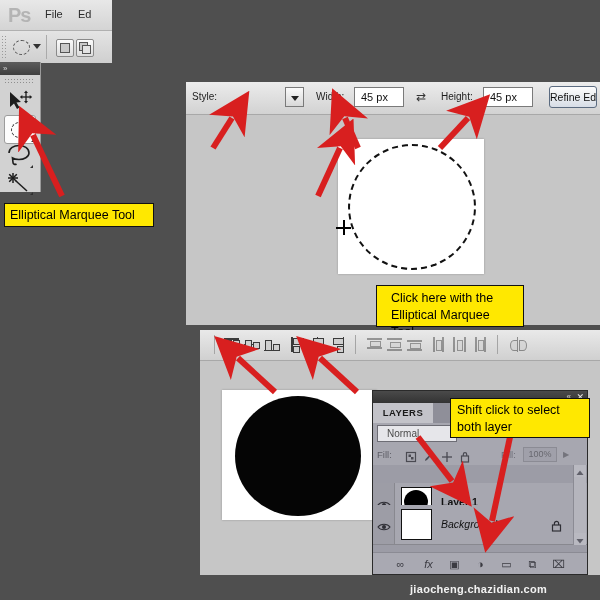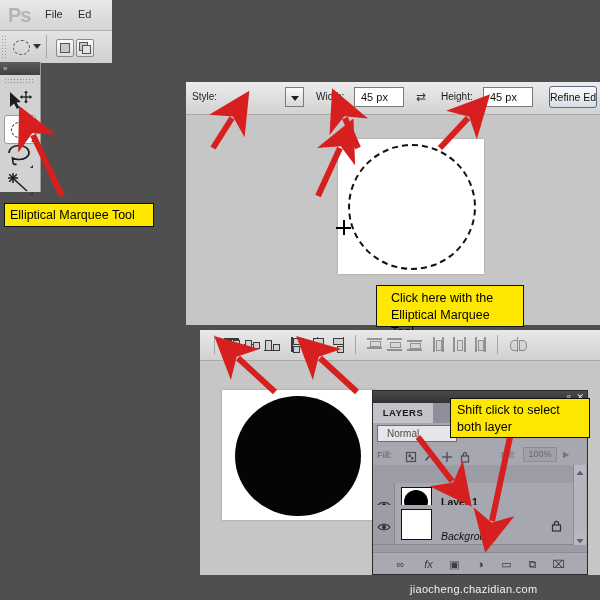--- a/index.html
+++ b/index.html
@@ -151,40 +151,40 @@
   #layer-row-0{top:92px;}
   #layer-row-1{top:114px;}
   .eye-cell{position:absolute;left:0;top:0;width:22px;height:39px;background:#9d9da6;
     border-right:1px solid #88888f;box-sizing:border-box;}
   .eye-ico{position:absolute;left:4px;top:13px;width:14px;height:10px;}
   .layer-thumb{position:absolute;left:28px;top:4px;width:31px;height:31px;
     border:1.5px solid #111;background:#fff;box-sizing:border-box;}
   .layer-thumb .tcircle{position:absolute;left:2px;top:2px;width:24px;height:24px;
     background:#000;border-radius:50%;}
   .layer-name{position:absolute;left:68px;top:13px;font-size:10.5px;color:#111;font-weight:bold;}
-  .layer-name.italic{font-weight:normal;font-style:italic;margin-top:12px;}
+  .layer-name.italic{font-weight:normal;font-style:italic;}
   #bg-lock-ico{position:absolute;left:178px;top:13px;width:11px;height:12px;}
   #layers-scrollbar{position:absolute;right:1px;top:74px;width:13px;height:80px;background:#b5b5bd;
     border-left:1px solid #8b8b94;box-sizing:border-box;}
   .sb-arrow{position:absolute;left:0;width:12px;height:12px;background:#b9b9c1;}
   #sb-up{top:0;}
   #sb-down{bottom:0;}
   #layers-footer{position:absolute;left:0;bottom:0;width:214px;height:22px;background:#a9a9b2;
     border-top:1px solid #8b8b94;box-sizing:border-box;}
   .foot-ico{position:absolute;top:4px;width:15px;height:14px;color:#3b3b42;font-size:11px;
     text-align:center;line-height:14px;}
 
   #callout-shift{left:450px;top:398px;width:140px;height:40px;padding:3px 6px;
     font-size:12.5px;line-height:17px;}
 
   
   #watermark{left:408px;top:563px;width:185px;height:33px;}
   #wm-cn{position:absolute;left:0;top:0;font-size:17px;color:#cfcfcf;font-weight:bold;
     letter-spacing:2px;opacity:.85;font-family:"DejaVu Sans",sans-serif;}
-  #wm-en{position:absolute;left:2px;top:20px;font-size:11px;color:#f2f2f2;letter-spacing:.3px;}
+  #wm-en{position:absolute;left:2px;top:20px;font-size:11px;color:#f2f2f2;letter-spacing:.3px;font-weight:bold;}
 </style>
 </head>
 <body>
 
 <svg class="abs" id="arrows-under" width="600" height="600" style="left:0;top:0;z-index:5">
   <defs>
     <marker id="ah" markerWidth="7" markerHeight="7" refX="1.6" refY="3.5" orient="auto">
       <polygon points="0,0 7,3.5 0,7 1.9,3.5" fill="#d81f1f"></polygon>
     </marker>
   </defs>

